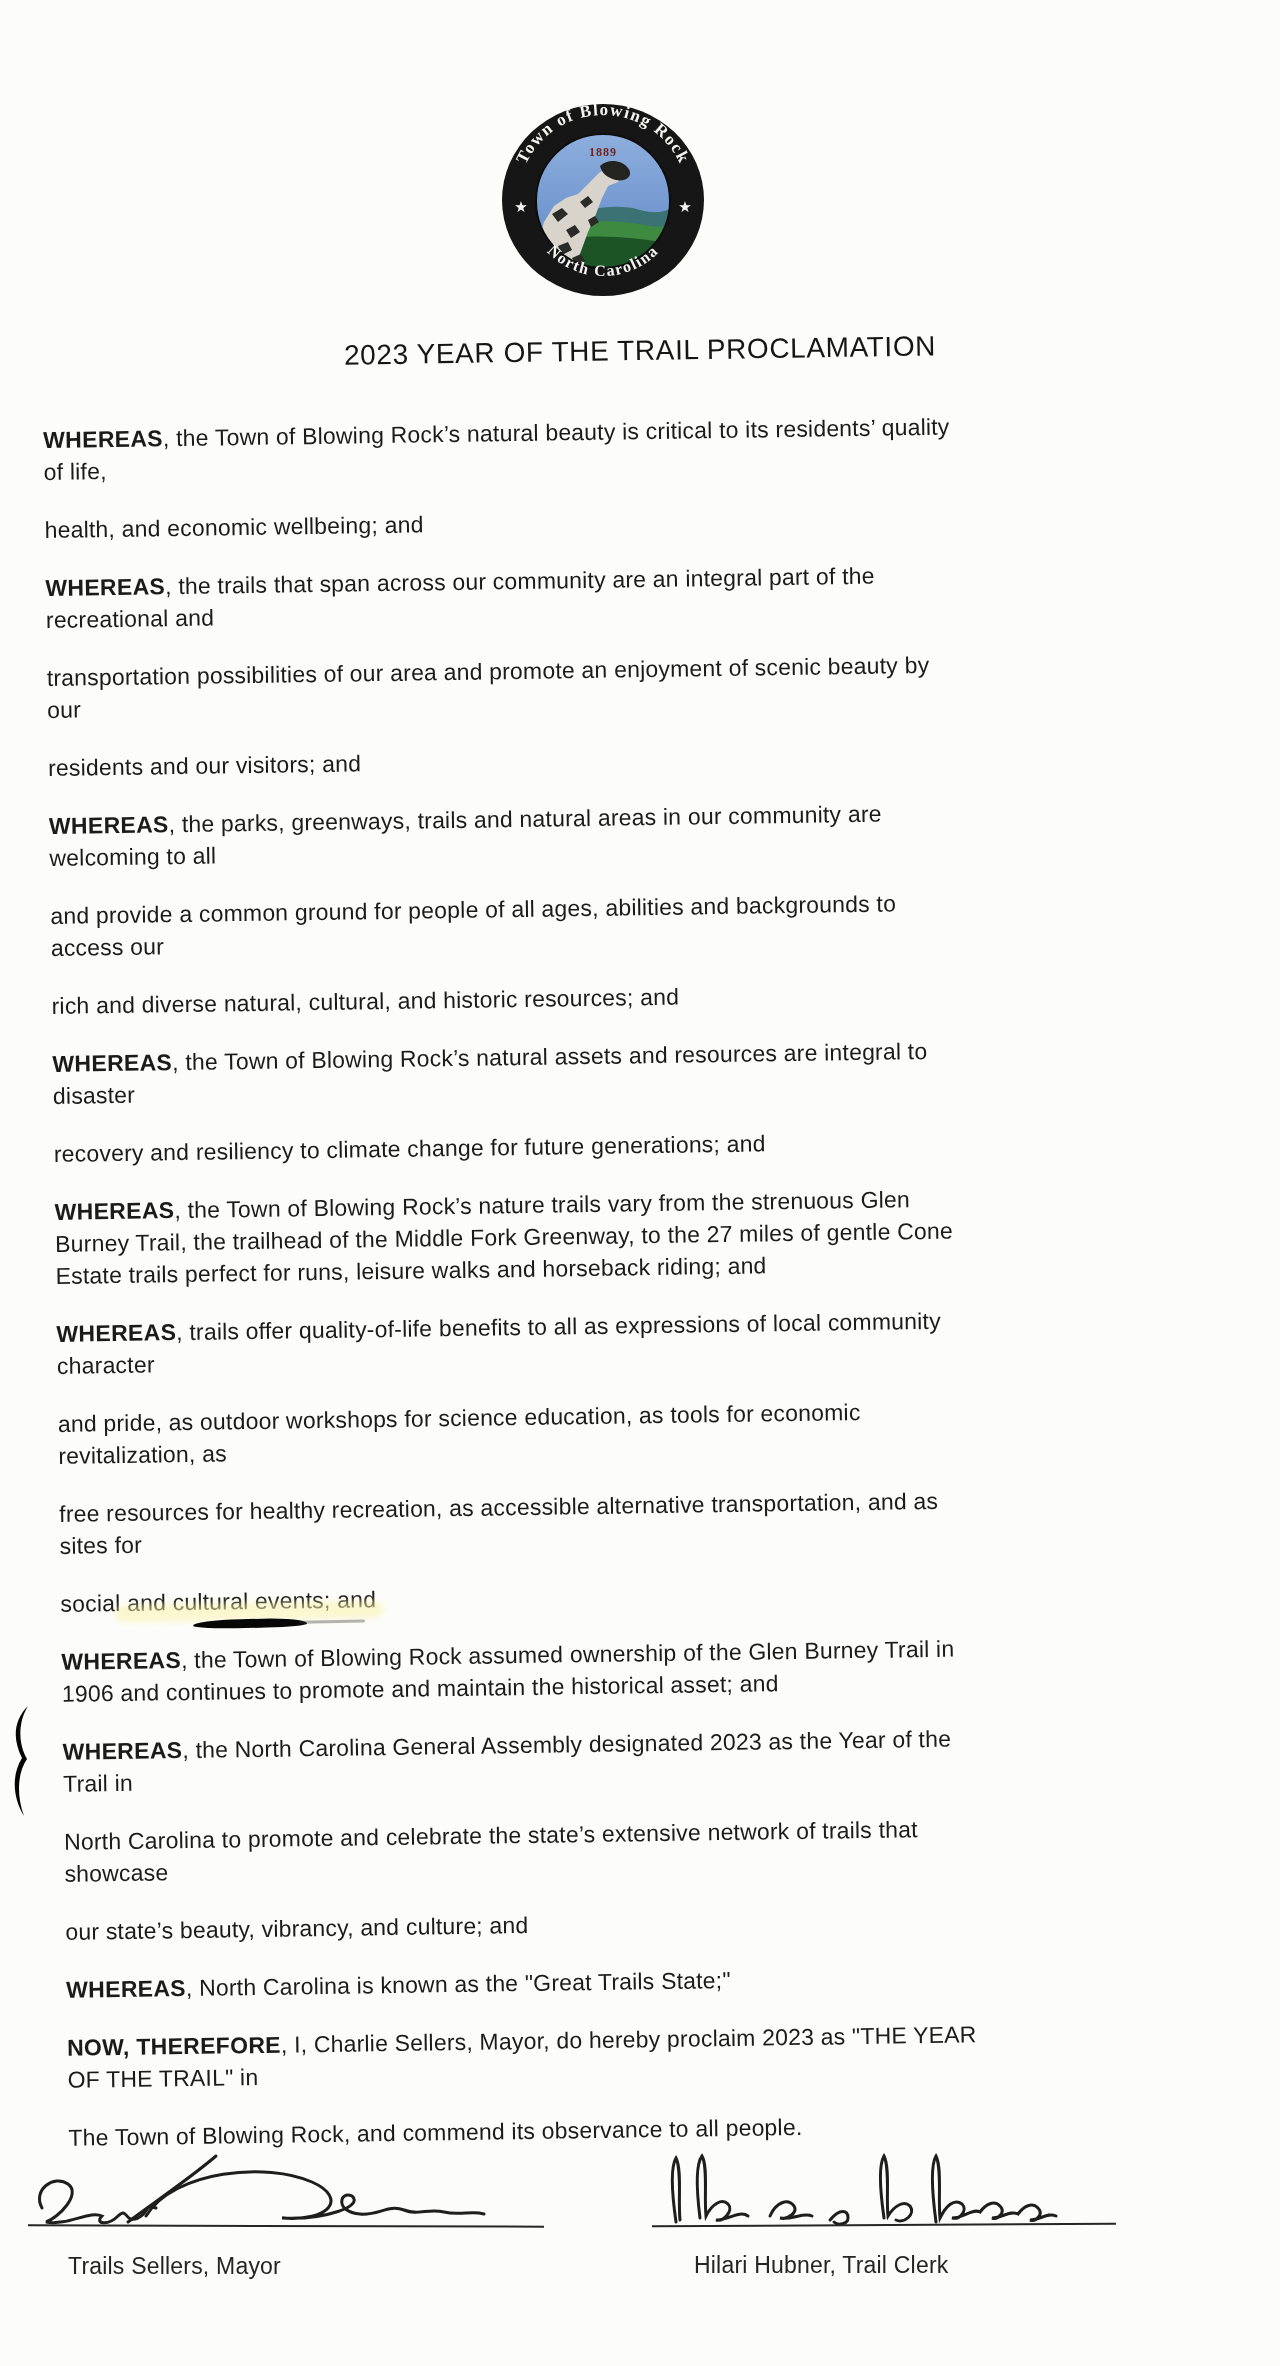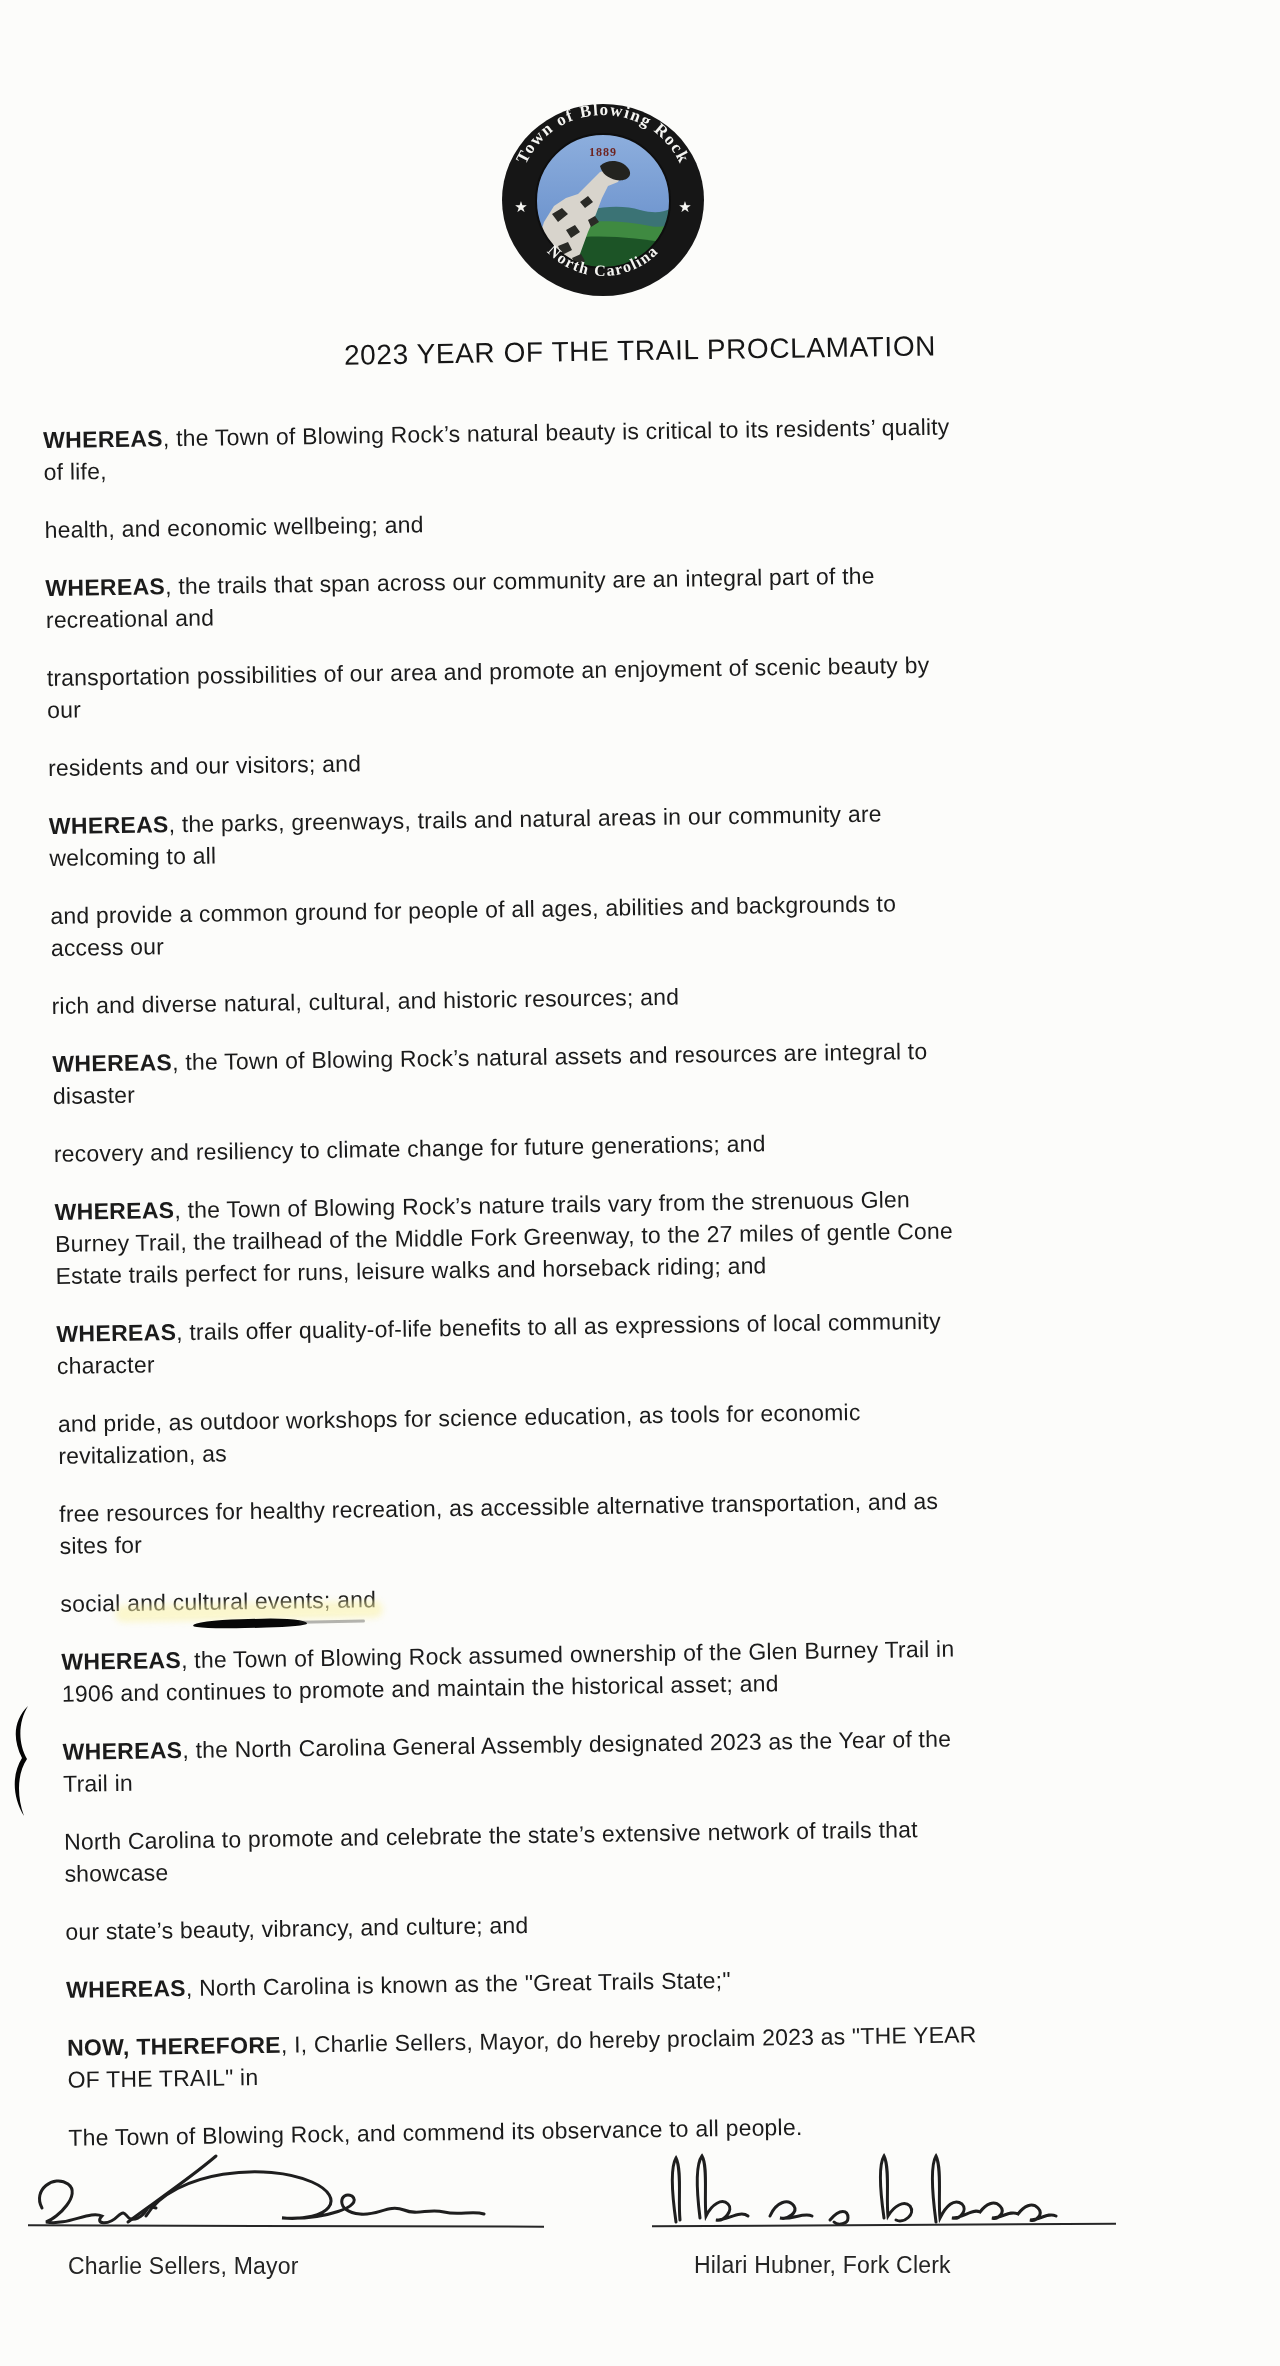--- a/index.html
+++ b/index.html
@@ -165,31 +165,31 @@
 
   <div class="sig sig-left">
     <svg class="script" viewBox="0 0 545 80" width="545" height="80">
       <g fill="none" stroke="#1e1e1e" stroke-width="3" stroke-linecap="round">
         <path d="M188,6 C160,30 118,58 100,72"></path>
         <path d="M14,58 C4,40 26,24 40,34 C54,44 30,68 18,72 C40,76 62,60 74,66 C66,74 80,76 90,66 C100,56 96,74 110,68 C122,62 116,54 128,58"></path>
         <path d="M118,66 C146,20 240,12 284,32 C320,48 302,72 254,68 C298,70 336,56 324,46 C312,40 306,62 332,64 C350,66 360,54 376,60 C390,66 400,58 416,62 C432,66 444,60 456,64"></path>
       </g>
     </svg>
     <div class="sig-line"></div>
-    <div class="sig-label">Charlie Sellers, Mayor</div>
+    <div class="sig-label">Trails Sellers, Mayor</div>
   </div>
 
   <div class="sig sig-right">
     <svg class="script" viewBox="0 0 480 78" width="480" height="78">
       <g fill="none" stroke="#1e1e1e" stroke-width="3" stroke-linecap="round">
         <path d="M24,72 C20,44 18,18 24,8 C30,20 26,50 28,70"></path>
         <path d="M48,68 C44,36 44,14 50,6 C56,16 52,46 54,66 C60,54 70,48 76,54 C82,60 72,72 64,70 C76,70 88,60 96,66"></path>
         <path d="M118,66 C124,52 136,48 142,56 C146,62 136,70 128,68 C140,70 152,62 160,66"></path>
         <path d="M178,70 C188,58 196,60 196,68 C196,74 186,76 182,72"></path>
         <path d="M232,68 C228,40 226,16 232,6 C238,18 234,48 236,66 C242,56 252,50 258,56 C264,64 252,74 244,70"></path>
         <path d="M284,72 C280,42 278,16 284,6 C290,18 286,50 288,68 C294,56 302,48 310,54 C316,60 308,70 300,68 C312,68 320,58 328,62 C334,54 342,50 348,56 C354,62 346,70 340,68 C350,68 358,60 366,64 C372,56 380,52 386,58 C392,64 384,72 378,70 C388,70 396,62 404,66"></path>
       </g>
     </svg>
     <div class="sig-line"></div>
-    <div class="sig-label">Hilari Hubner, Fork Clerk</div>
+    <div class="sig-label">Hilari Hubner, Trail Clerk</div>
   </div>
 
 </div>
 
 </body></html>

